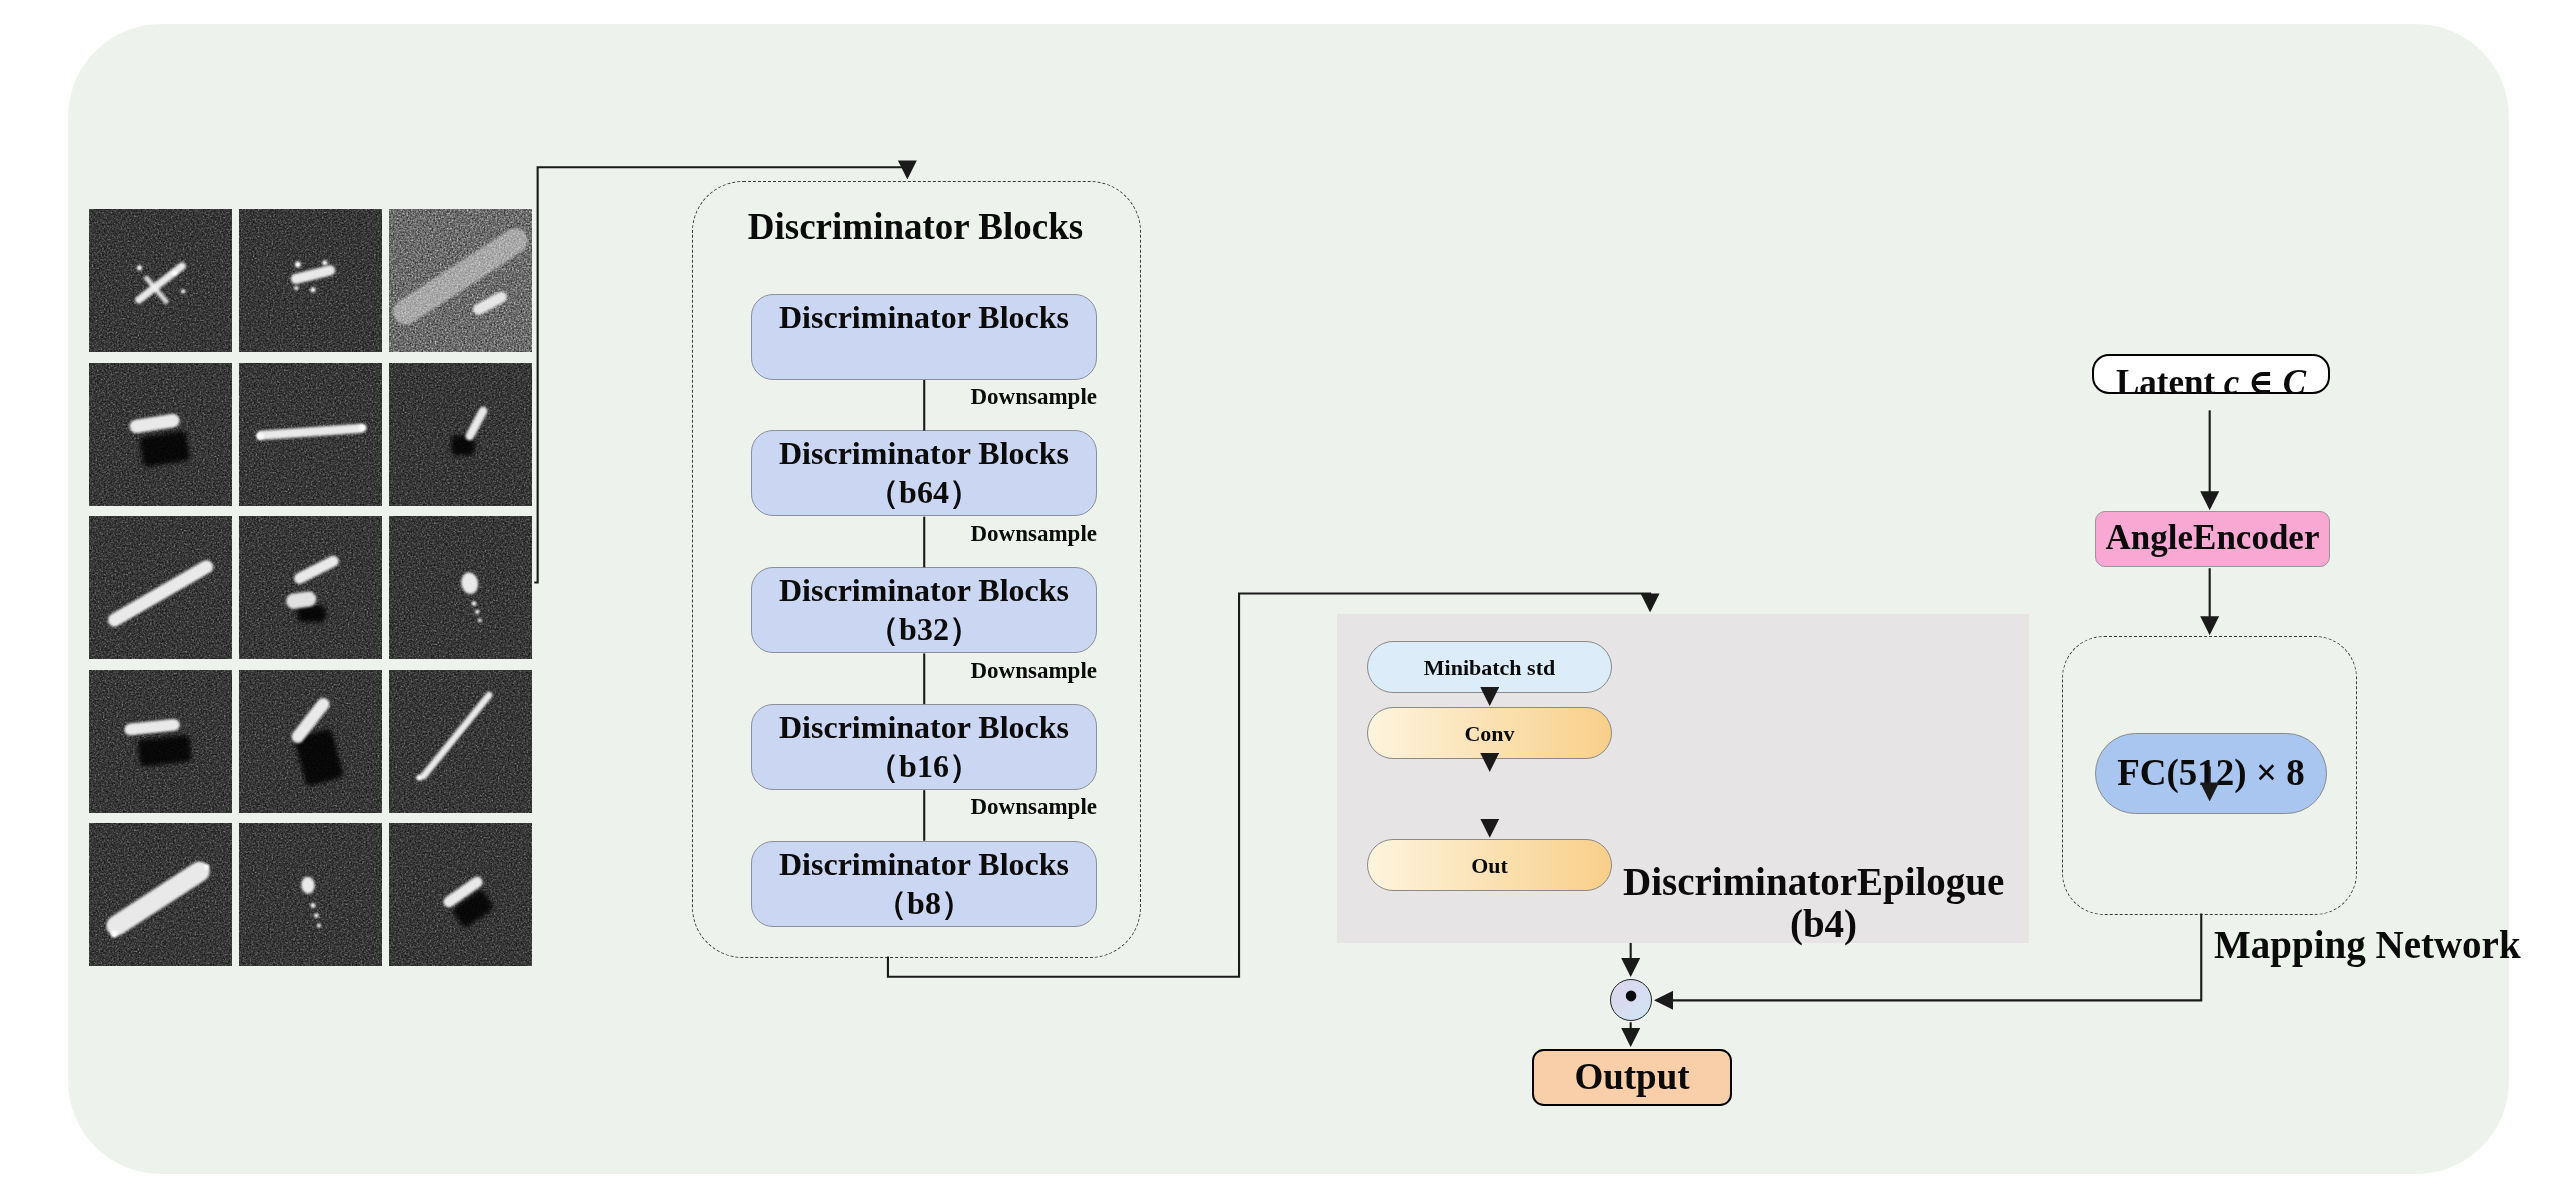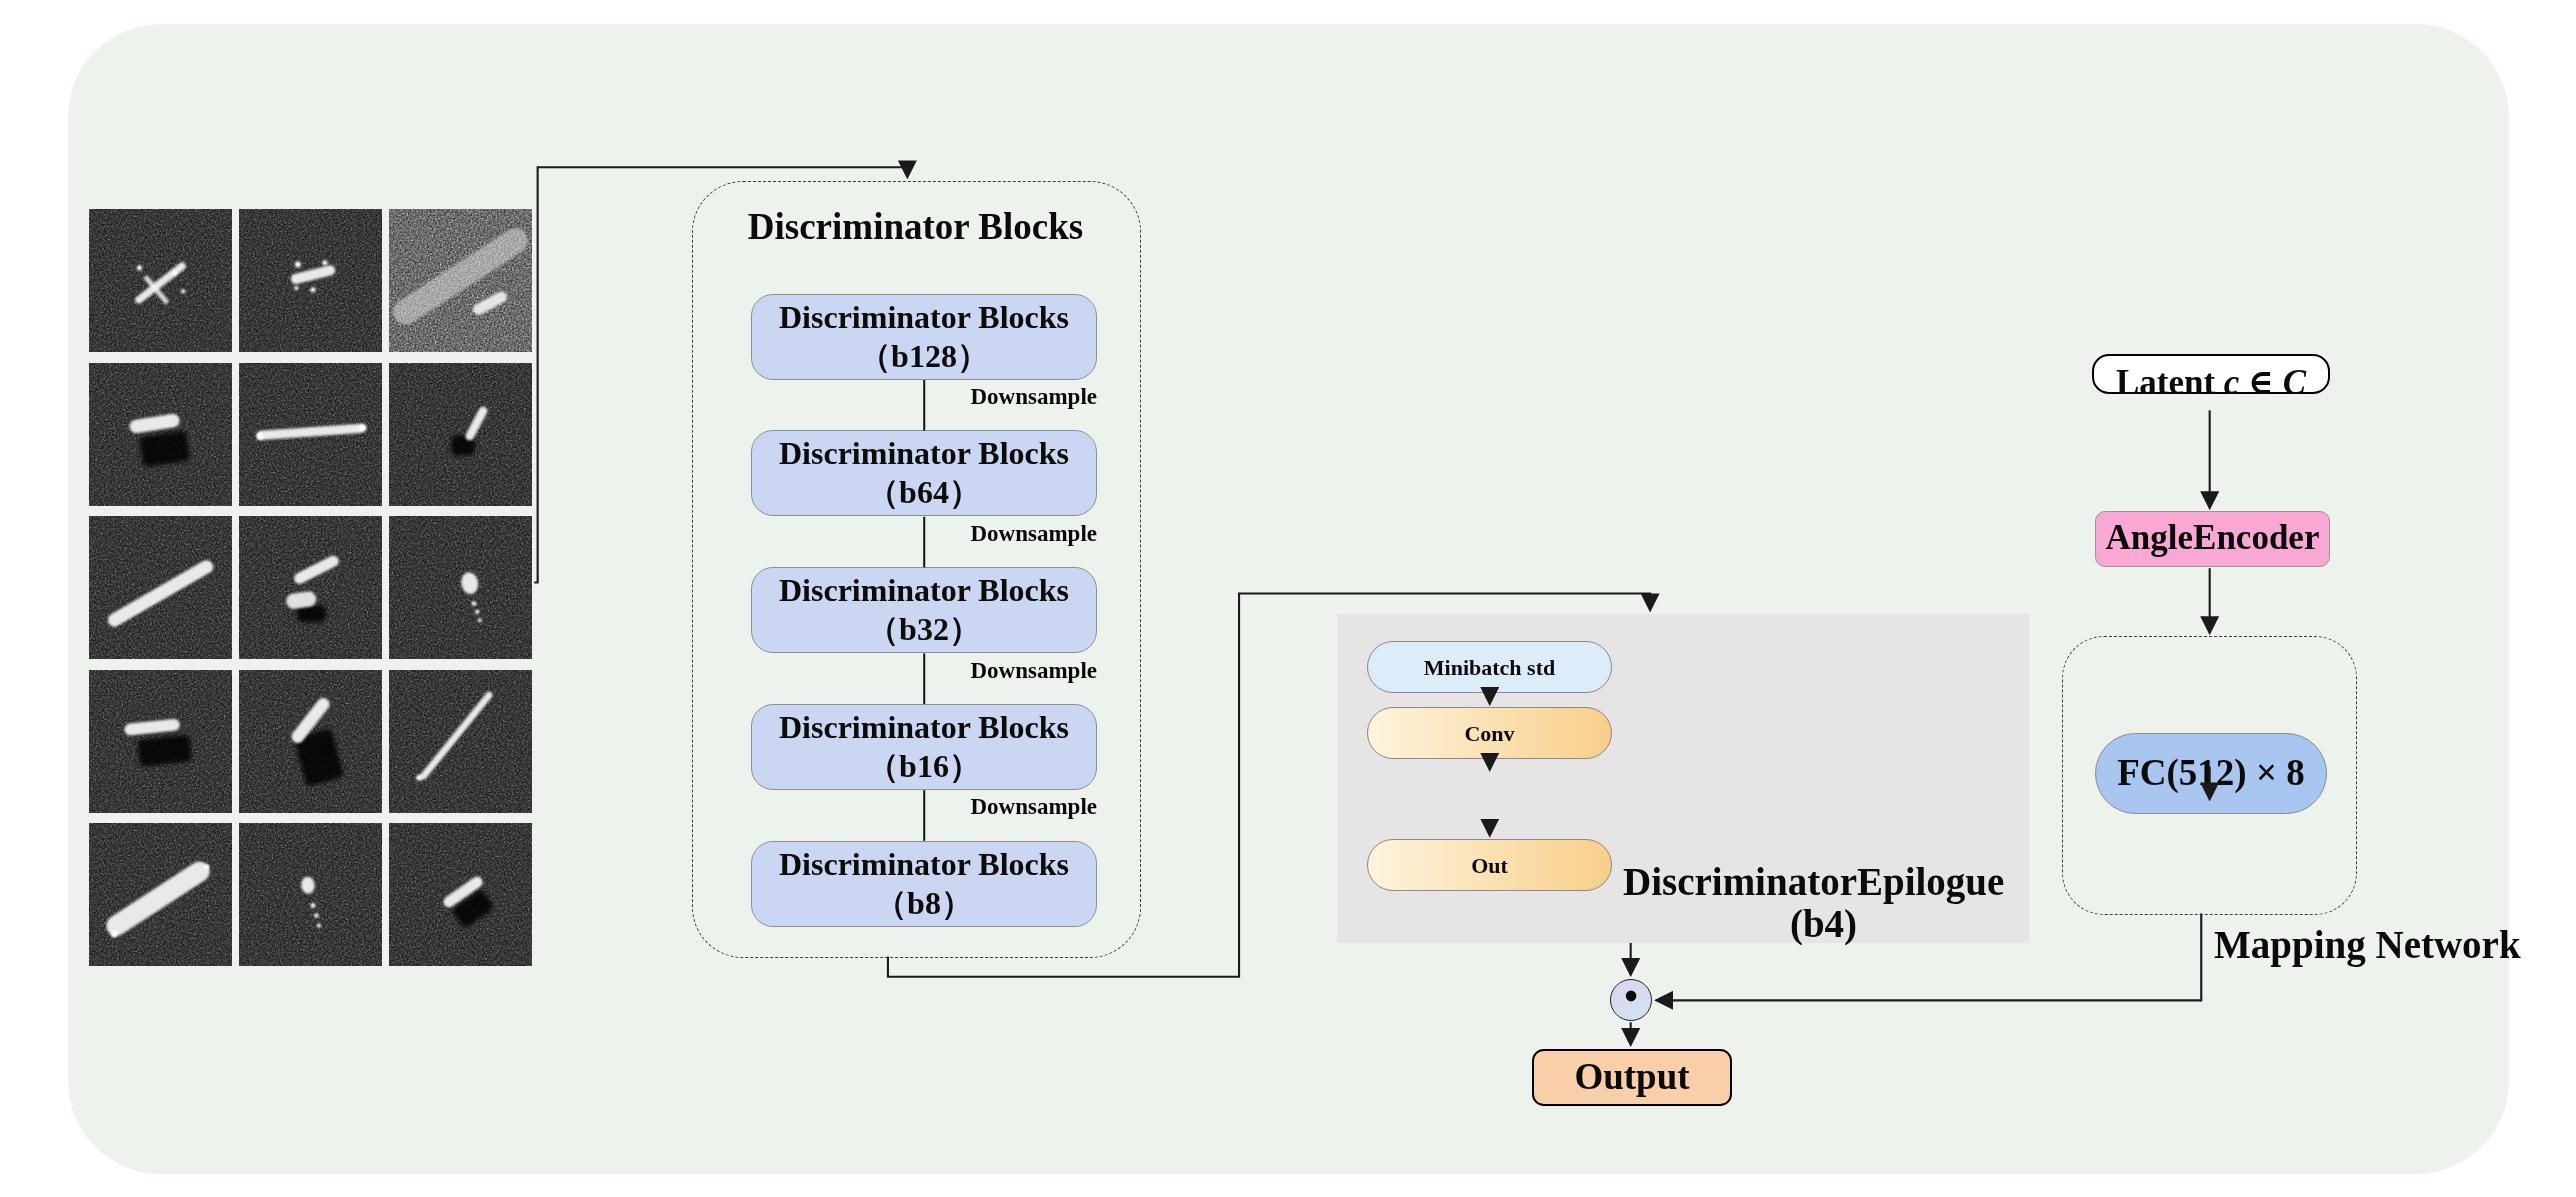--- a/index.html
+++ b/index.html
@@ -222,21 +222,20 @@
           <rect x="61" y="75.5" width="54" height="13" rx="6.5" fill="#f3f3f3" opacity="0.95" filter="url(#blR)" transform="rotate(-35 88 82)"></rect>
         </svg>
       </div>
     </div>
 
   <div class="dashedbox" style="left:692px;top:181px;width:447px;height:775px;border-radius:51px;"></div>
   <div class="dischead">Discriminator Blocks</div>
 
   <div class="dblock" style="top:294px;">
     <div>Discriminator Blocks</div>
-    <div>（b128）</div>
   </div>
   <div class="dblock" style="top:430px;">
     <div>Discriminator Blocks</div>
     <div>（b64）</div>
   </div>
   <div class="dblock" style="top:567px;">
     <div>Discriminator Blocks</div>
     <div>（b32）</div>
   </div>
   <div class="dblock" style="top:704px;">

